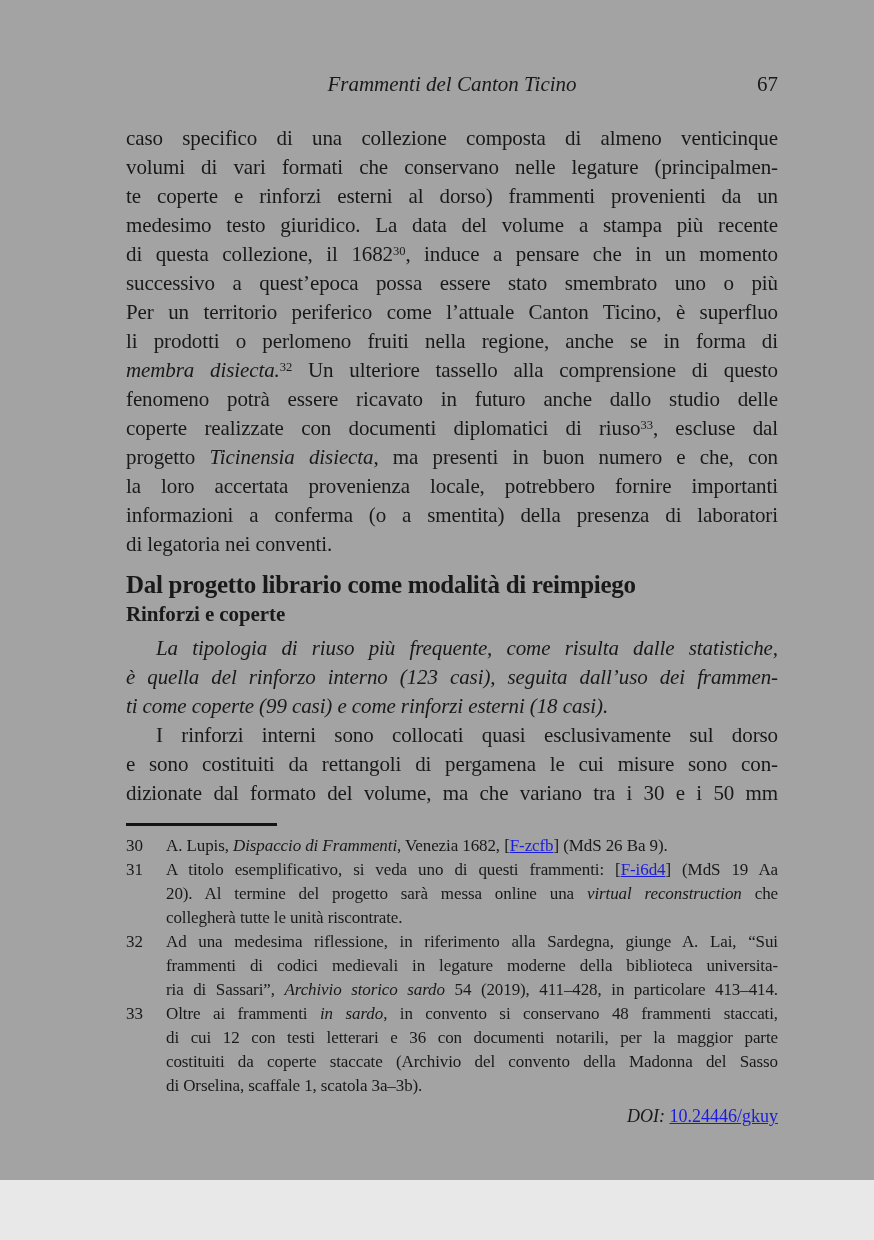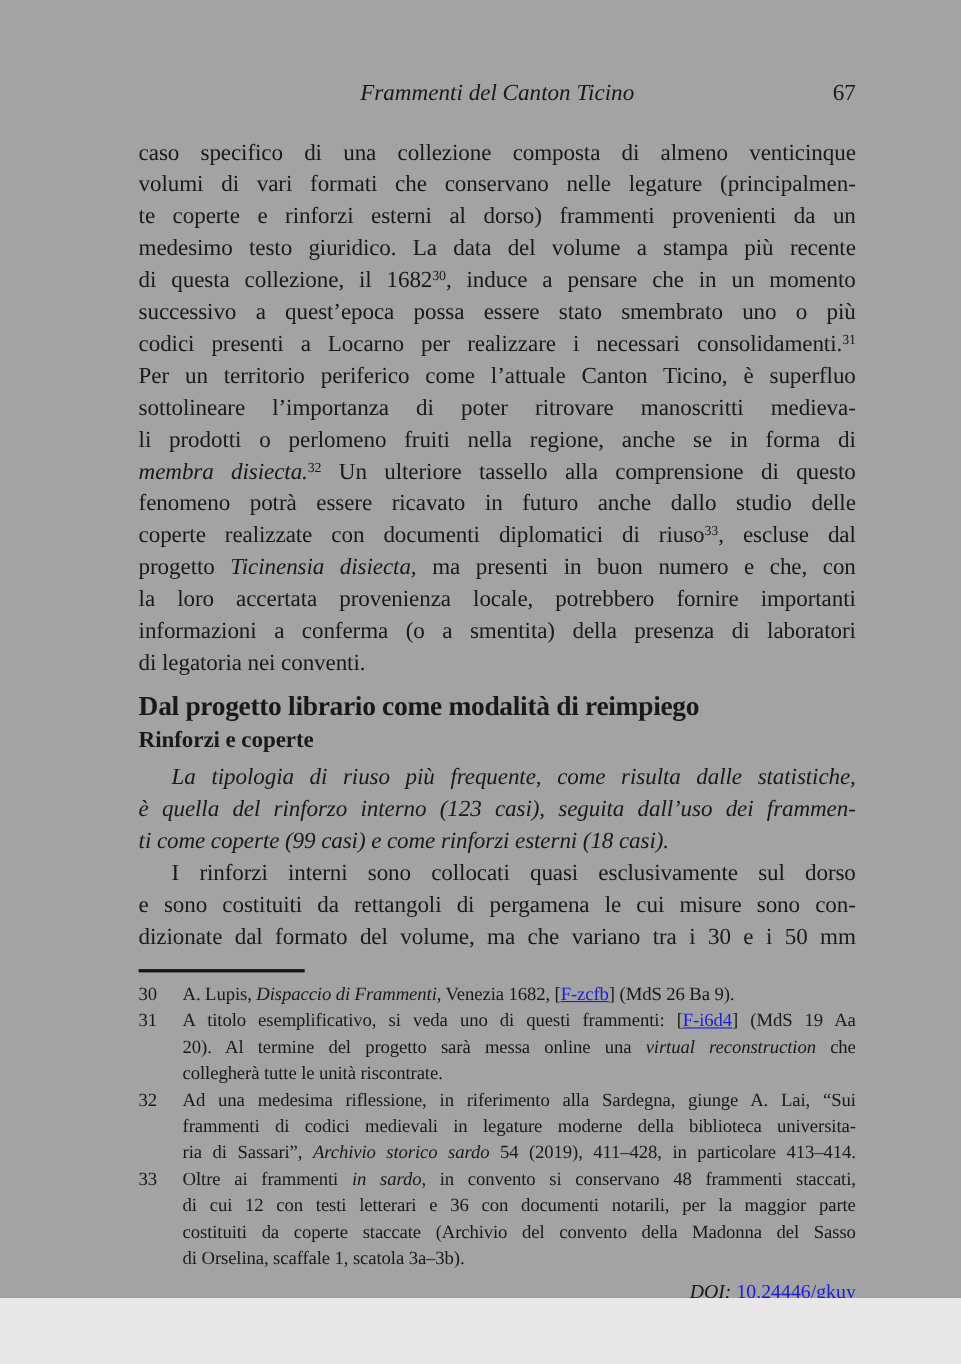--- a/index.html
+++ b/index.html
@@ -64,23 +64,21 @@
     </div>
 
     <div class="bodytext">
       <div>
           <div class="tline"><span class="">caso specifico di una collezione composta di almeno venticinque</span></div>
           <div class="tline"><span class="">volumi di vari formati che conservano nelle legature (principalmen-</span></div>
           <div class="tline"><span class="">te coperte e rinforzi esterni al dorso) frammenti provenienti da un</span></div>
           <div class="tline"><span class="">medesimo testo giuridico. La data del volume a stampa più recente</span></div>
           <div class="tline"><span class="">di questa collezione, il 1682</span><span class="sup">30</span><span class="">, induce a pensare che in un momento</span></div>
           <div class="tline"><span class="">successivo a quest’epoca possa essere stato smembrato uno o più</span></div>
-          <div class="tline"><span class="">codici presenti a Locarno per realizzare i necessari consolidamenti.</span><span class="sup">31</span></div>
           <div class="tline"><span class="">Per un territorio periferico come l’attuale Canton Ticino, è superfluo</span></div>
-          <div class="tline"><span class="">sottolineare l’importanza di poter ritrovare manoscritti medieva-</span></div>
           <div class="tline"><span class="">li prodotti o perlomeno fruiti nella regione, anche se in forma di</span></div>
           <div class="tline"><span class="it">membra disiecta.</span><span class="sup">32</span><span class=""> Un ulteriore tassello alla comprensione di questo</span></div>
           <div class="tline"><span class="">fenomeno potrà essere ricavato in futuro anche dallo studio delle</span></div>
           <div class="tline"><span class="">coperte realizzate con documenti diplomatici di riuso</span><span class="sup">33</span><span class="">, escluse dal</span></div>
           <div class="tline"><span class="">progetto </span><span class="it">Ticinensia disiecta</span><span class="">, ma presenti in buon numero e che, con</span></div>
           <div class="tline"><span class="">la loro accertata provenienza locale, potrebbero fornire importanti</span></div>
           <div class="tline"><span class="">informazioni a conferma (o a smentita) della presenza di laboratori</span></div>
           <div class="tline last"><span class="">di legatoria nei conventi.</span></div>
         </div>
       <div class="section-heading">Dal progetto librario come modalità di reimpiego</div>

